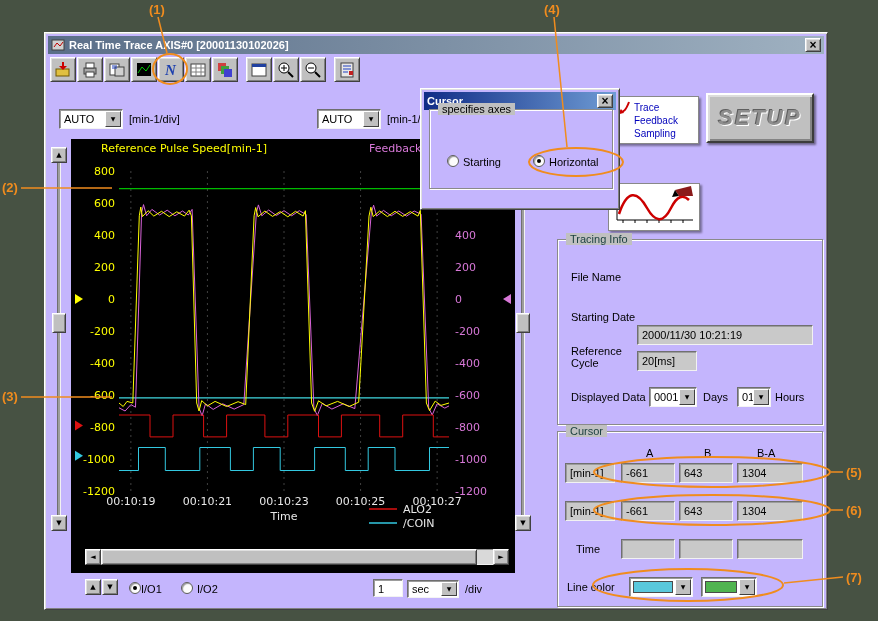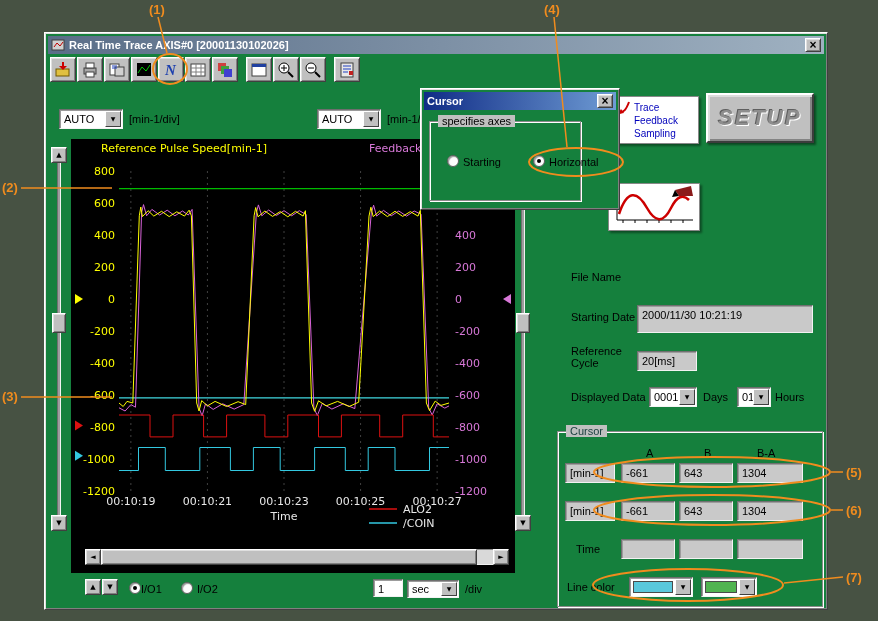--- a/index.html
+++ b/index.html
@@ -1,19 +1,19 @@
 <!DOCTYPE html>
 <html><head>
 <meta charset="utf-8">
 <style>
   *{margin:0;padding:0;box-sizing:border-box}
   html,body{width:878px;height:621px}
   body{position:relative;background:#475243;font-family:"Liberation Sans",sans-serif;font-size:11px;overflow:hidden}
   .abs{position:absolute}
-  .raised{background:#15803d;border:1px solid;border-color:#ffffff #404040 #404040 #ffffff;box-shadow:inset 1px 1px 0 #dfdfdf, inset -1px -1px 0 #808080}
+  .raised{background:#c4b5fd;border:1px solid;border-color:#ffffff #404040 #404040 #ffffff;box-shadow:inset 1px 1px 0 #dfdfdf, inset -1px -1px 0 #808080}
   .titlebar{display:flex;align-items:center;gap:4px;padding:0 3px;color:#fff;font-weight:bold;font-size:11px;white-space:nowrap}
   .tb-main{background:linear-gradient(90deg,#5a6e88,#9fb1c1)}
   .tb-dlg{background:linear-gradient(90deg,#102c86,#6f9cd4)}
   .xbtn{width:16px;height:14px;margin-left:auto;background:#c0c0c0;border:1px solid;border-color:#fff #404040 #404040 #fff;box-shadow:inset 1px 1px 0 #dfdfdf,inset -1px -1px 0 #808080;display:flex;align-items:center;justify-content:center;cursor:default}
   .xglyph{font-size:12px;font-weight:bold;color:#000;line-height:1}
   .tbtn{position:absolute;width:26px;height:25px;background:#c0c0c0;border:1px solid;border-color:#fff #404040 #404040 #fff;box-shadow:inset 1px 1px 0 #dfdfdf,inset -1px -1px 0 #808080;display:flex;align-items:center;justify-content:center}
   .sbtn{position:absolute;width:16px;height:16px;background:#c0c0c0;border:1px solid;border-color:#fff #404040 #404040 #fff;box-shadow:inset 1px 1px 0 #dfdfdf,inset -1px -1px 0 #808080;display:flex;align-items:center;justify-content:center;padding:0}
   .sglyph{font-size:7px;line-height:1;color:#000;font-family:"DejaVu Sans",sans-serif}
   .vtrack{position:absolute;width:4px;background:#9d9d9d;border-left:1px solid #707070;border-right:1px solid #f2f2f2}
   .thumb{position:absolute;background:#c0c0c0;border:1px solid;border-color:#fff #404040 #404040 #fff;box-shadow:inset 1px 1px 0 #dfdfdf,inset -1px -1px 0 #808080}
@@ -260,23 +260,26 @@
     <svg width="90" height="46">
       <line x1="8" y1="36" x2="84" y2="36" stroke="#000"></line>
       <line x1="8" y1="36" x2="8" y2="8" stroke="#000"></line>
       <path d="M14 36v3M26 36v3M38 36v3M50 36v3M62 36v3M74 36v3" stroke="#000"></path>
       <path d="M10 30 C18 6 28 6 38 24 C46 38 54 40 62 24 C68 12 74 10 80 16" stroke="#cc0000" stroke-width="2.5" fill="none"></path>
       <polygon points="66,6 82,2 84,12 70,12" fill="#8a1a1a"></polygon>
       <polygon points="66,6 70,12 63,13" fill="#000"></polygon>
     </svg>
   </div>
 
+  <div class="group" style="left:512px;top:206px;width:266px;height:186px">
+    <span class="glabel">Tracing Info</span>
+  </div>
   <span class="lbl" style="left:526px;top:238px">File Name</span>
   <span class="lbl" style="left:526px;top:278px">Starting Date</span>
-  <div class="field" style="left:592px;top:272px;width:176px;height:28px">2000/11/30 10:21:19</div>
+  <div class="field" style="left:592px;top:292px;width:176px;height:20px">2000/11/30 10:21:19</div>
   <span class="lbl" style="left:526px;top:312px;width:58px;white-space:normal">Reference Cycle</span>
   <div class="field" style="left:592px;top:318px;width:60px;height:20px">20[ms]</div>
   <span class="lbl" style="left:526px;top:358px">Displayed Data</span>
   <div class="combo" style="left:604px;top:354px;width:48px;height:20px">
     <span class="cval">0001</span>
     <button class="carr">
         <span class="cglyph">▼</span>
       </button>
   </div>
   <span class="lbl" style="left:658px;top:358px">Days</span>
@@ -325,21 +328,21 @@
   </div>
 </div>
 
 <div class="abs raised" style="left:420px;top:88px;width:200px;height:122px;z-index:20">
   <div class="abs titlebar tb-dlg" style="left:3px;top:3px;width:192px;height:18px">
     <span>Cursor</span>
     <button class="xbtn">
         <span class="xglyph">×</span>
       </button>
   </div>
-  <div class="group" style="left:8px;top:32px;width:152px;height:80px">
+  <div class="group" style="left:8px;top:20px;width:184px;height:80px">
     <span class="glabel" style="color:#000">specifies axes</span>
   </div>
   <span class="radio" style="left:26px;top:66px"></span>
   <span class="lbl" style="left:42px;top:67px">Starting</span>
   <span class="radio sel" style="left:112px;top:66px"></span>
   <span class="lbl" style="left:128px;top:67px">Horizontal</span>
 </div>
 
 <svg class="overlay" width="878" height="621" style="z-index:50">
   <ellipse cx="170" cy="69" rx="17" ry="15" fill="none" stroke="#f08c1e" stroke-width="2"></ellipse>

